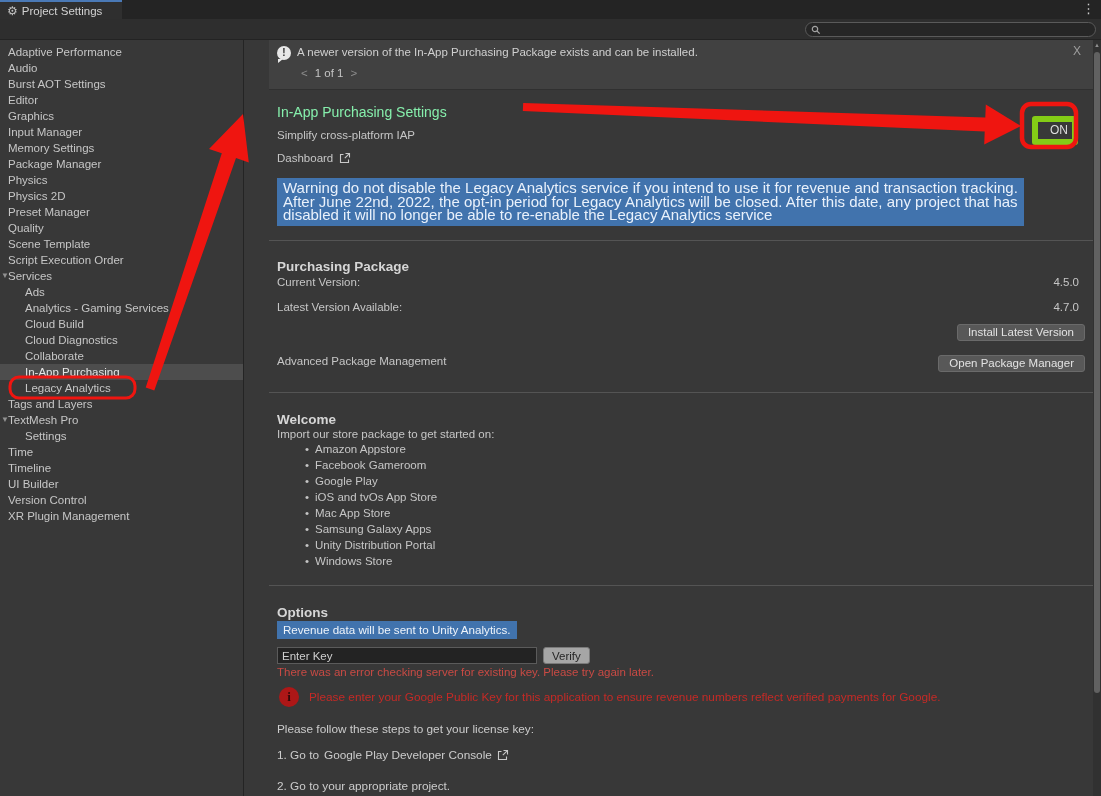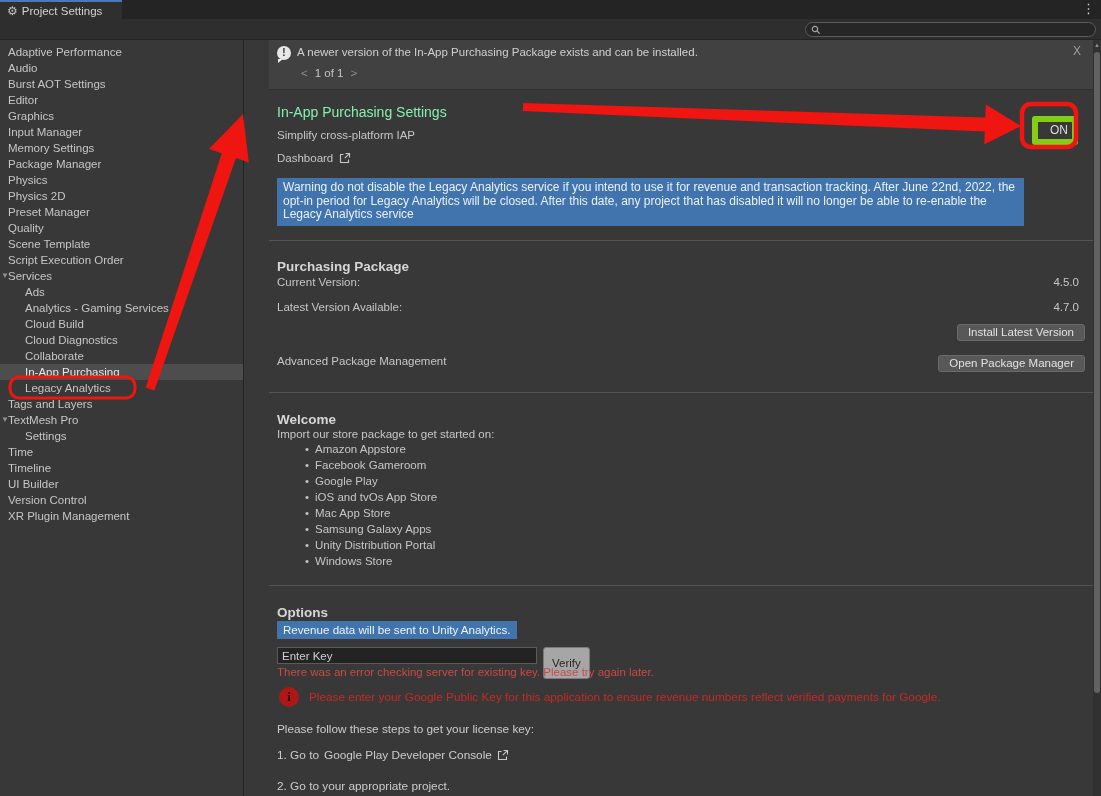--- a/index.html
+++ b/index.html
@@ -45,21 +45,21 @@
   .pager { position:absolute; left:32px; top:27px; font-size:11.5px; color:#c4c4c4; display:flex; gap:7px; }
   .pager .chev { color:#8d8d8d; cursor:pointer; }
   .banner-close { position:absolute; right:20px; top:4px; font-size:12px; color:#9d9d9d; cursor:pointer; }
 
   
   .page-title { position:absolute; left:8px; top:52px; font-size:14px; color:#86efac;margin-top:12px; }
   .subtitle  { position:absolute; left:8px; top:89px; font-size:11.5px; }
   .dash-row  { position:absolute; left:8px; top:112px; font-size:11.5px; display:flex; align-items:flex-start; gap:6px; cursor:pointer; }
   .extlink svg { display:block; }
   .warnbox { position:absolute; left:8px; top:138px; width:747px; background:#4173ad; color:#e9f1fb;
-    font-size:12px; line-height:13.5px; padding:3px 6px 4px 6px; }
+    font-size:15px; line-height:13.5px; padding:3px 6px 4px 6px; }
 
   .hr { position:absolute; left:0; width:824px; border-top:1px solid #545454; }
   .hr1 { top:200px; } .hr2 { top:352px; } .hr3 { top:545px; }
 
   .h2 { position:absolute; left:8px; font-size:13.5px; font-weight:bold; color:#d6d6d6;margin-top:8px; }
   .pp-head { top:211px; } .wel-head { top:364px; } .opt-head { top:557px; }
 
   .lab { position:absolute; left:8px; font-size:11.5px; }
   .val { position:absolute; right:22px; font-size:11.5px; text-align:right; }
   .cv-lab { top:236px;text-align:center; } .cv-val { top:236px; }
@@ -74,21 +74,21 @@
   .wel-intro { top:388px; }
   .stores { position:absolute; left:36px; top:401px; list-style:none; }
   .stores li { font-size:11.5px; height:16px; line-height:16px; }
   .stores li::before { content:"\2022"; margin-right:6px; color:#c6c6c6; }
 
   .bluenote { position:absolute; left:8px; top:581px; background:#4173ad; color:#eef4fb;
     font-size:11.6px; padding:2px 6px 3px 6px; }
   .keyinput { position:absolute; left:8px; top:607px; width:260px; height:17px; background:#232323;
     border:1px solid #5b5b5b; color:#cfcfcf; font-size:11.5px; padding:0 4px; outline:none;
     font-family:"Liberation Sans", sans-serif; }
-  .btn-verify { position:absolute; left:274px; top:607px; height:32px; background:#a6a6a6; color:#262626;
+  .btn-verify { position:absolute; left:274px; top:607px; height:17px; background:#a6a6a6; color:#262626;
     border:1px solid #7a7a7a; border-radius:3px; font-size:11.5px; line-height:14px; padding:0 8px; cursor:pointer;
     font-family:"Liberation Sans", sans-serif; }
   .err1 { position:absolute; left:8px; top:626px; font-size:11.5px; color:#c94a44; }
   .erricon { position:absolute; left:10px; top:647px; width:20px; height:20px; border-radius:50%;
     background:#ad1717; color:#330808; font-weight:bold; font-size:13px; text-align:center; line-height:20px;
     font-family:"Liberation Serif", serif; }
   .err2 { position:absolute; left:40px; top:650px; font-size:11.8px; color:#c52a26; }
   .steps-intro { position:absolute; left:8px; top:682px; font-size:11.8px; color:#cccccc; }
   .step1 { position:absolute; left:8px; top:708px; font-size:11.8px; color:#cccccc; display:flex; align-items:center; gap:5px; }
   .step1 .link { cursor:pointer; }

